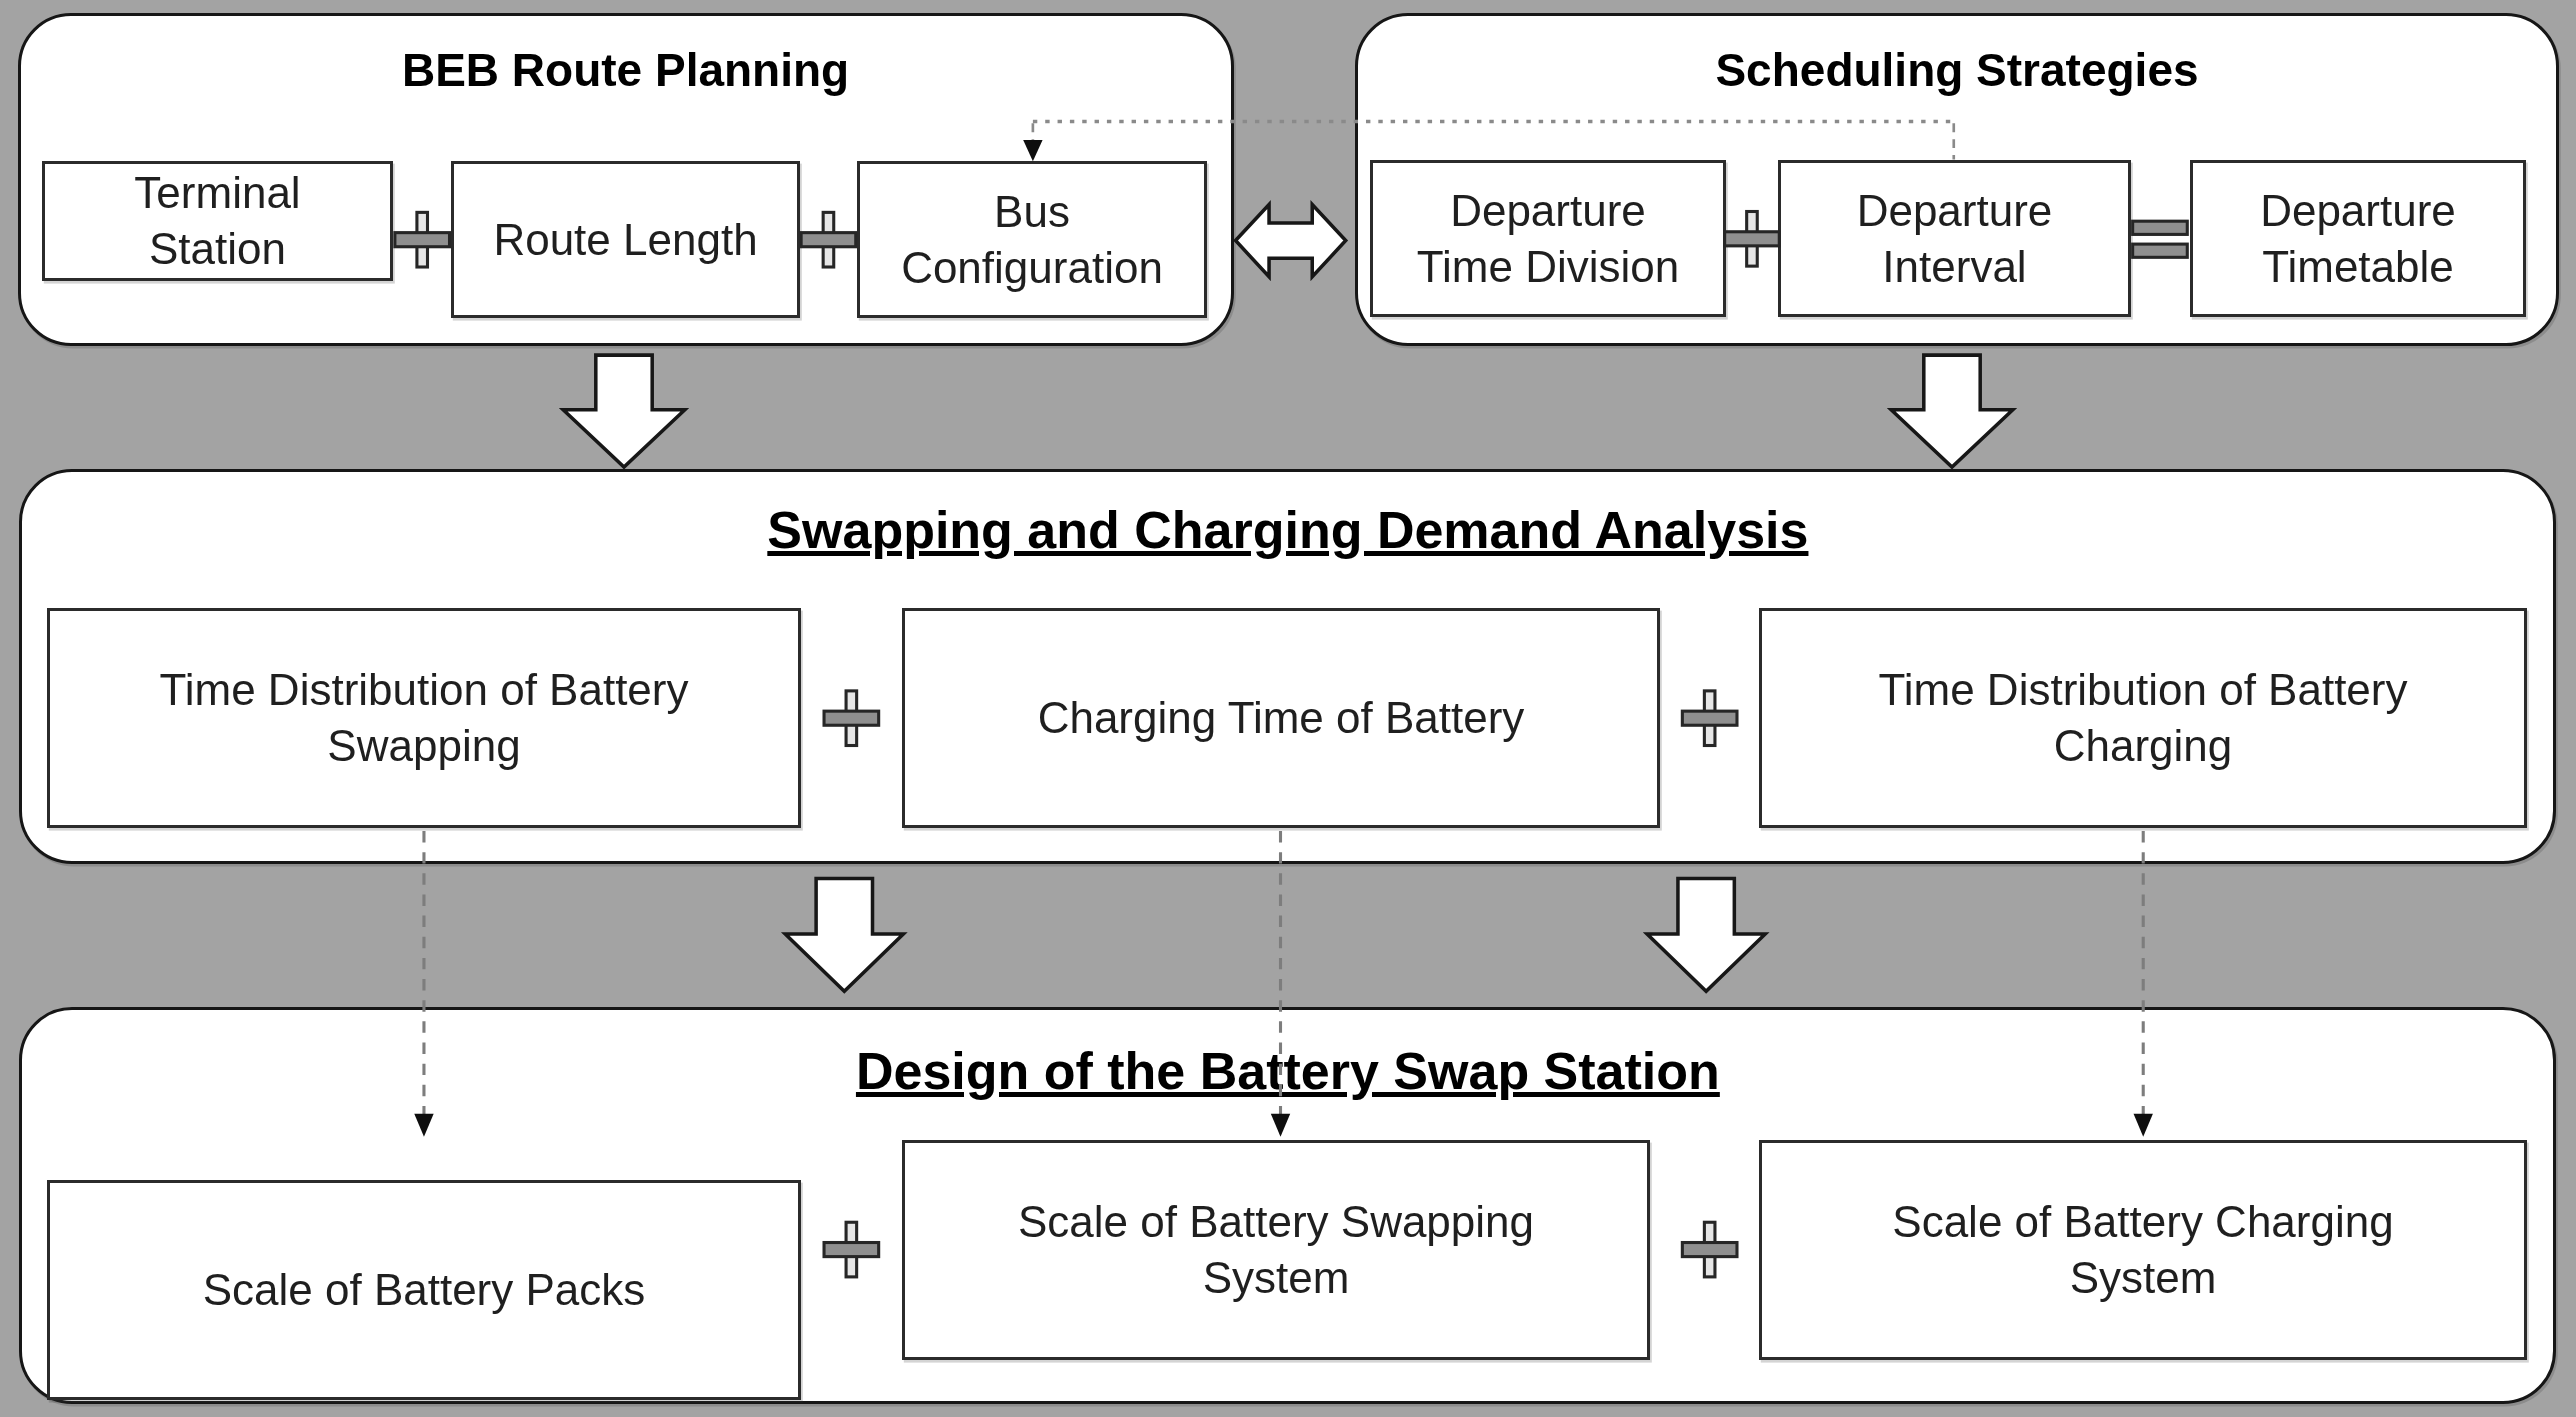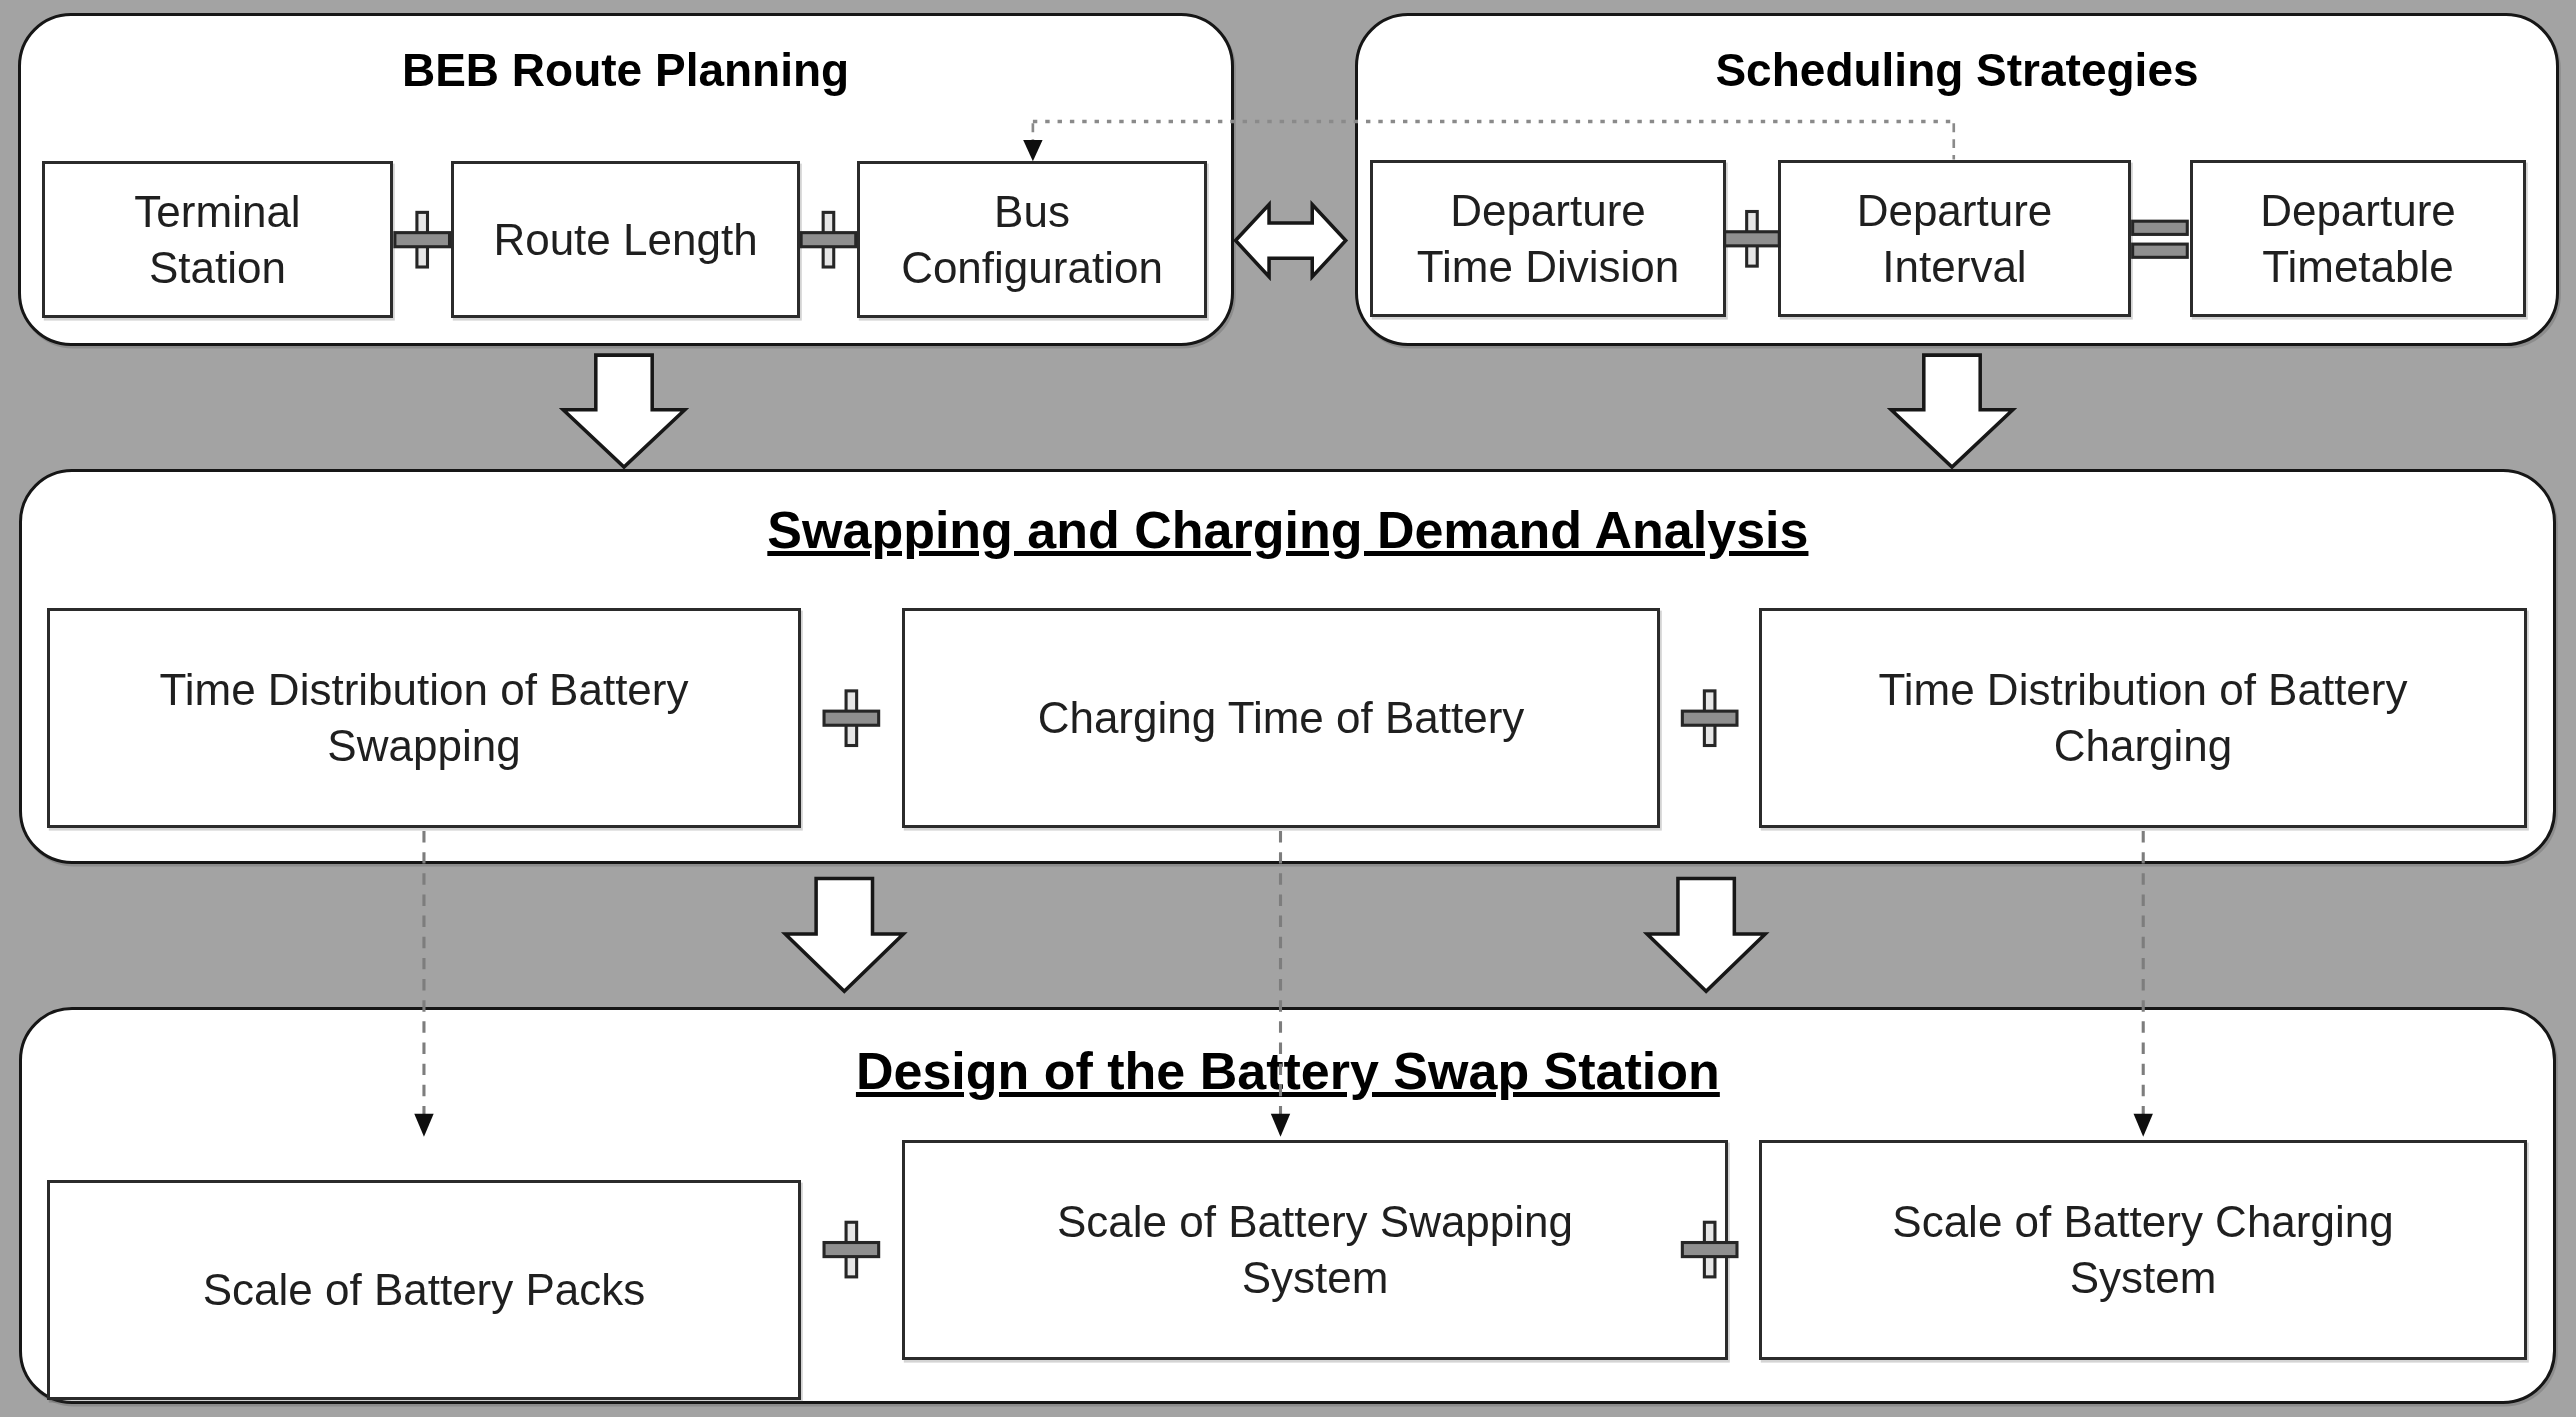--- a/index.html
+++ b/index.html
@@ -67,21 +67,21 @@
   <div class="panel" style="left:17.6px; top:13.2px; width:1216px; height:333px;"></div>
   <div class="panel" style="left:1355px; top:13.2px; width:1204px; height:333px;"></div>
   <div class="panel" style="left:19.4px; top:469px; width:2537px; height:395px;"></div>
   <div class="panel" style="left:19.4px; top:1007px; width:2537px; height:397px;"></div>
 
   <div class="panel-title small" style="left:17.6px; top:46px; width:1216px;">BEB Route Planning</div>
   <div class="panel-title small" style="left:1355px; top:46px; width:1204px;">Scheduling Strategies</div>
   <div class="panel-title large" style="left:19.4px; top:504px; width:2537px;">Swapping and Charging Demand Analysis</div>
   <div class="panel-title large" style="left:19.4px; top:1045px; width:2537px;">Design of the Battery Swap Station</div>
 
-  <div class="box" style="left:42px; top:161px; width:351px; height:157px;">
+  <div class="box" style="left:42px; top:161px; width:351px; height:120px;">
     <span class="box-label">Terminal
 Station</span>
   </div>
   <div class="box" style="left:451px; top:161px; width:349px; height:157px;">
     <span class="box-label">Route Length</span>
   </div>
   <div class="box" style="left:857px; top:161px; width:350px; height:157px;">
     <span class="box-label">Bus
 Configuration</span>
   </div>
@@ -107,21 +107,21 @@
     <span class="box-label">Charging Time of Battery</span>
   </div>
   <div class="box" style="left:1759px; top:608px; width:768px; height:220px;">
     <span class="box-label">Time Distribution of Battery
 Charging</span>
   </div>
 
   <div class="box" style="left:47px; top:1140px; width:754px; height:220px;margin-top:40px;">
     <span class="box-label">Scale of Battery Packs</span>
   </div>
-  <div class="box" style="left:902px; top:1140px; width:826px; height:220px;">
+  <div class="box" style="left:902px; top:1140px; width:748px; height:220px;">
     <span class="box-label">Scale of Battery Swapping
 System</span>
   </div>
   <div class="box" style="left:1759px; top:1140px; width:768px; height:220px;align-items:center;">
     <span class="box-label">Scale of Battery Charging
 System</span>
   </div>
 
   <svg class="overlay" width="2576" height="1417" viewBox="0 0 2923 1608">
     <defs>

